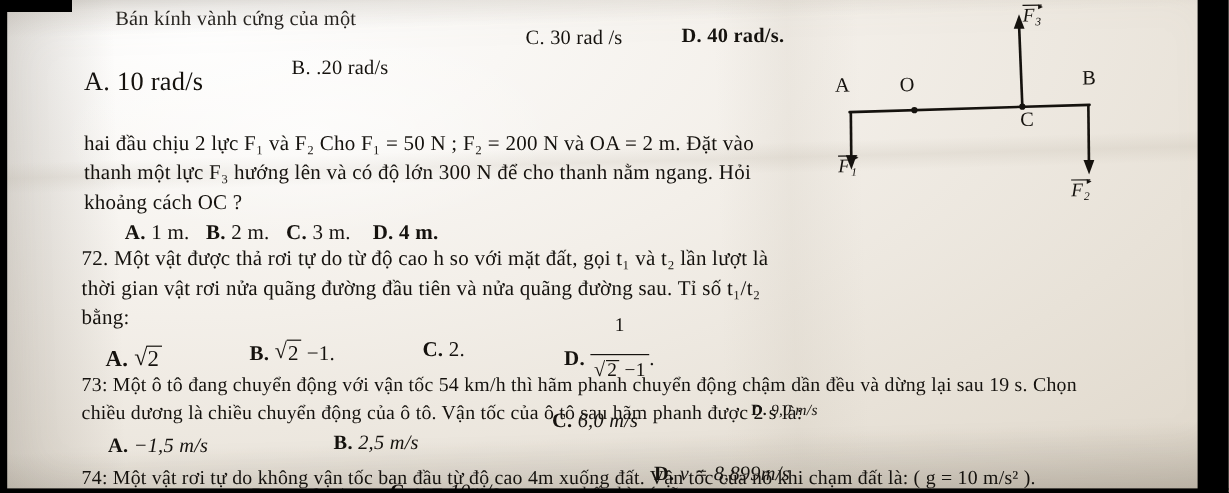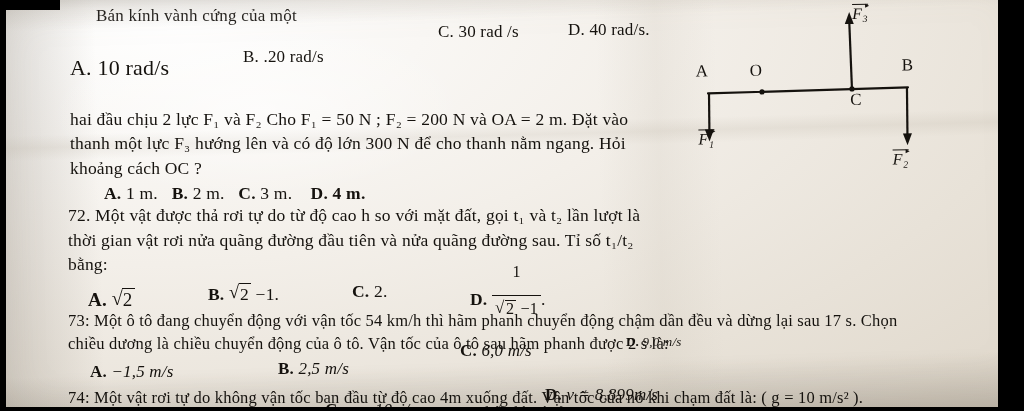--- a/index.html
+++ b/index.html
@@ -136,21 +136,21 @@
     <div class="shade crease1"></div>
     <div class="shade crease2"></div>
     <div class="shade glare"></div>
   </div>
 
   <div class="txt" style="left:96px; top:6px; font-size:17px; opacity:0.92;">Bán kính vành cứng của một</div>
 
 
   <div class="txt" style="left:438px; top:22px; font-size:17px;">C. 30 rad /s</div>
 
-  <div class="txt" style="left:568px; top:20px; font-size:17px;">D. 40 rad/s.</div>
+  <div class="txt" style="left:568px; top:20px; font-size:17px;font-weight:bold;">D. 40 rad/s.</div>
 
   <div class="txt" style="left:70px; top:55px; font-size:22px;">A. 10 rad/s</div>
 
   <div class="txt" style="left:243px; top:47px; font-size:17px;">B. .20 rad/s</div>
 
   <div class="txt" style="left:70px; top:109px; font-size:17.5px;">hai đầu chịu 2 lực F₁ và F₂ Cho F₁ = 50 N ; F₂ = 200 N và OA = 2 m. Đặt vào</div>
   <div class="txt" style="left:70px; top:133px; font-size:17.5px;">thanh một lực F₃ hướng lên và có độ lớn 300 N để cho thanh nằm ngang. Hỏi</div>
   <div class="txt" style="left:70px; top:158px; font-size:17.5px;">khoảng cách OC ?</div>
 
   <div class="txt" style="left:104px; top:183px; font-size:17.5px;">
@@ -189,21 +189,21 @@
   <div class="txt" style="left:470px; top:264px; font-size:17.5px;">
     <span class="bold">D.</span>
     <span class="frac">
       <span class="num">1</span>
       <span class="den"><span class="sqrt"><span>2</span></span>&nbsp;−1</span>
     </span>.
   </div>
 
   <div class="txt" style="left:68px; top:311px; font-size:16.5px;">
     <span>73:</span>
-    <span>Một ô tô đang chuyển động với vận tốc 54 km/h thì hãm phanh chuyển động chậm dần đều và dừng lại sau 17 s. Chọn</span>
+    <span>Một ô tô đang chuyển động với vận tốc 54 km/h thì hãm phanh chuyển động chậm dần đều và dừng lại sau 19 s. Chọn</span>
   </div>
   <div class="txt" style="left:68px; top:334px; font-size:16.5px;">chiều dương là chiều chuyển động của ô tô. Vận tốc của ô tô sau hãm phanh được 2 s là:</div>
 
   <div class="txt" style="left:90px; top:362px; font-size:17px;">
     <span class="bold">A.</span>
     <span class="ital">−1,5 m/s</span>
   </div>
   <div class="txt" style="left:278px; top:359px; font-size:17px;">
     <span class="bold">B.</span>
     <span class="ital">2,5 m/s</span>

